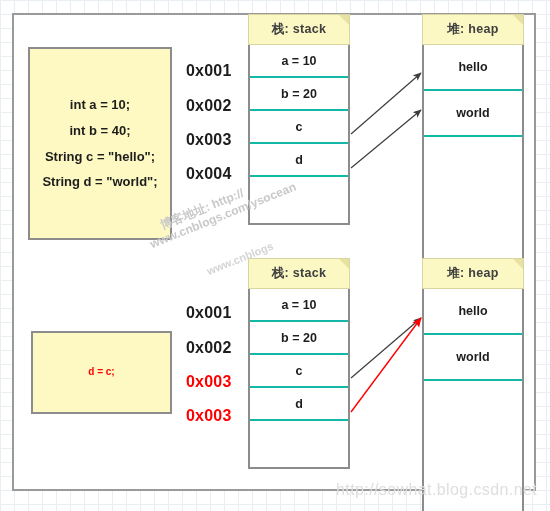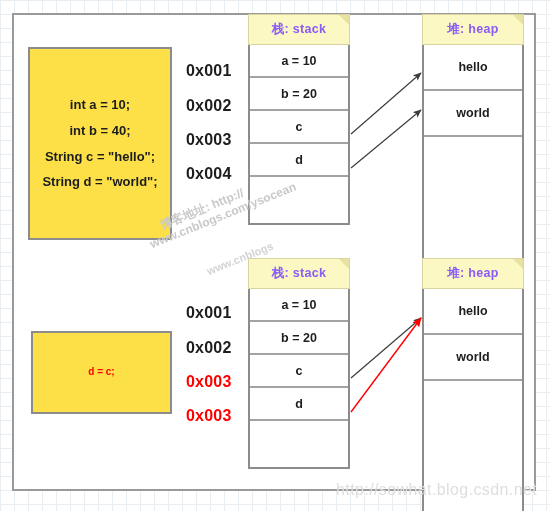--- a/index.html
+++ b/index.html
@@ -34,21 +34,21 @@
     background: #ffffff;
     border: 2px solid #9a9a9a;
     box-sizing: border-box;
   }
 
   .abs { position: absolute; }
 
   
   .code-box {
     border: 2px solid #8c8c8c;
-    background: #fde047;
+    background: #fef9c3;
     box-sizing: border-box;
     display: flex;
     flex-direction: column;
     justify-content: center;
     align-items: center;
   }
   .code-line {
     font-size: 13px;
     font-weight: bold;
     color: #1d1d1d;
@@ -76,21 +76,21 @@
   .mem-header {
     background: #fbf8c4;
     border: 1px solid #d9d5a0;
     box-sizing: border-box;
     height: 31px;
     display: flex;
     align-items: center;
     justify-content: center;
     font-size: 12.5px;
     font-weight: bold;
-    color: #8b5cf6;
+    color: #404040;
     position: relative;
     letter-spacing: 0.3px;
   }
   
   .mem-header::after {
     content: "";
     position: absolute;
     right: 0; top: 0;
     width: 0; height: 0;
     border-top: 10px solid #e8e2a2;
@@ -98,21 +98,21 @@
   }
   .mem-table {
     border: 2px solid #8c8c8c;
     border-top: none;
     box-sizing: border-box;
     background: #ffffff;
   }
   .mem-row {
     height: 33px;
     box-sizing: border-box;
-    border-bottom: 2px solid #a3a3a3;
+    border-bottom: 2px solid #14b8a6;
     display: flex;
     align-items: center;
     justify-content: center;
     font-size: 12.5px;
     font-weight: bold;
     color: #1d1d1d;
   }
   .mem-row.last { border-bottom: none; }
   .mem-row.tall { height: 46px; }
   .mem-row.tallest { height: 137px; }

